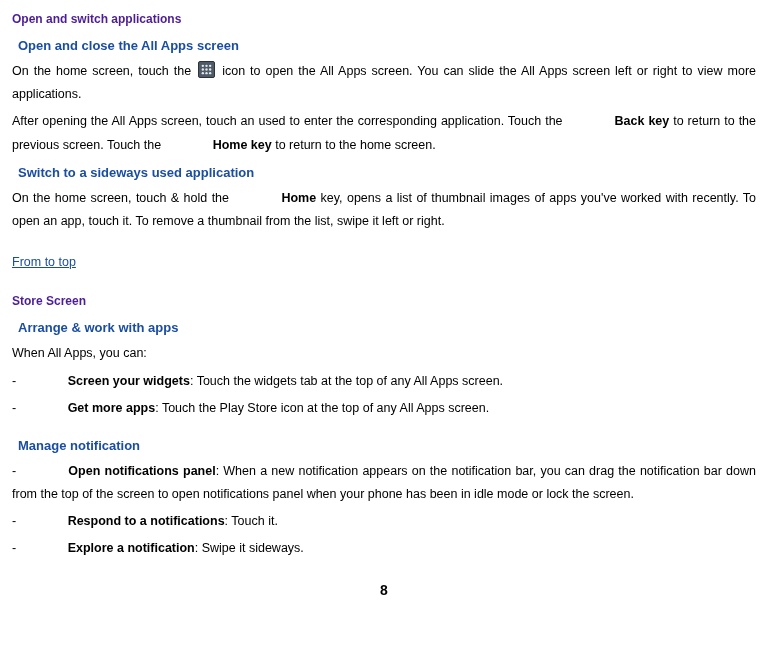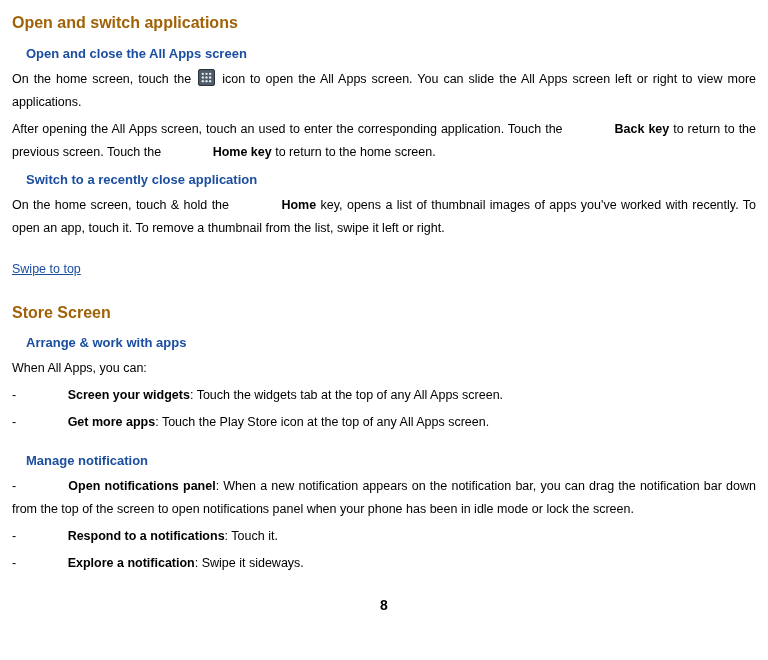--- a/index.html
+++ b/index.html
@@ -6,30 +6,30 @@
   body {
     margin: 0;
     padding: 8px 12px 10px 12px;
     width: 768px;
     font-family: Arial, Helvetica, sans-serif;
     font-size: 12.5px;
     color: #000;
     line-height: 1.85;
   }
   .h1 {
-    color: #a16207;
+    color: #4c1d95;
     font-weight: bold;
-    font-size: 16px;
+    font-size: 12px;
     margin: 0 0 4px 0;
   }
   .h2 {
     color: #1b4ea0;
     font-weight: bold;
     font-size: 13px;
-    margin: 4px 0 2px 14px;
+    margin: 4px 0 2px 6px;
   }
   .link {
     color: #1b4ea0;
     text-decoration: underline;
     font-size: 12.5px;
     cursor: pointer;
     display: inline-block;
     margin: 14px 0 16px 0;
   }
   p.body {
@@ -87,27 +87,27 @@
     </g>
       </svg>
   </span>
   <span> icon to open the All Apps screen. You can slide the All Apps screen left or right to view more applications.</span>
 </p>
 
 <p class="body">
   <span>After opening the All Apps screen, touch an used to enter the corresponding application. Touch the </span><span class="b">Back key</span><span> to return to the previous screen. Touch the </span><span class="b">Home key</span><span> to return to the home screen.</span>
 </p>
 
-<div class="h2">Switch to a recently close application</div>
+<div class="h2">Switch to a sideways used application</div>
 
 <p class="body">
   <span>On the home screen, touch &amp; hold the </span><span class="b">Home</span><span> key, opens a list of thumbnail images of apps you've worked with recently. To open an app, touch it. To remove a thumbnail from the list, swipe it left or right.</span>
 </p>
 
-<a class="link">Swipe to top</a>
+<a class="link">From to top</a>
 
 <div class="h1">Store Screen</div>
 
 <div class="h2">Arrange &amp; work with apps</div>
 
 <p class="body">When All Apps, you can:</p>
 
 <p class="body">- <span class="b">Screen your widgets</span><span>: Touch the widgets tab at the top of any All Apps screen.</span></p>
 
 <p class="body">- <span class="b">Get more apps</span><span>: Touch the Play Store icon at the top of any All Apps screen.</span></p>

